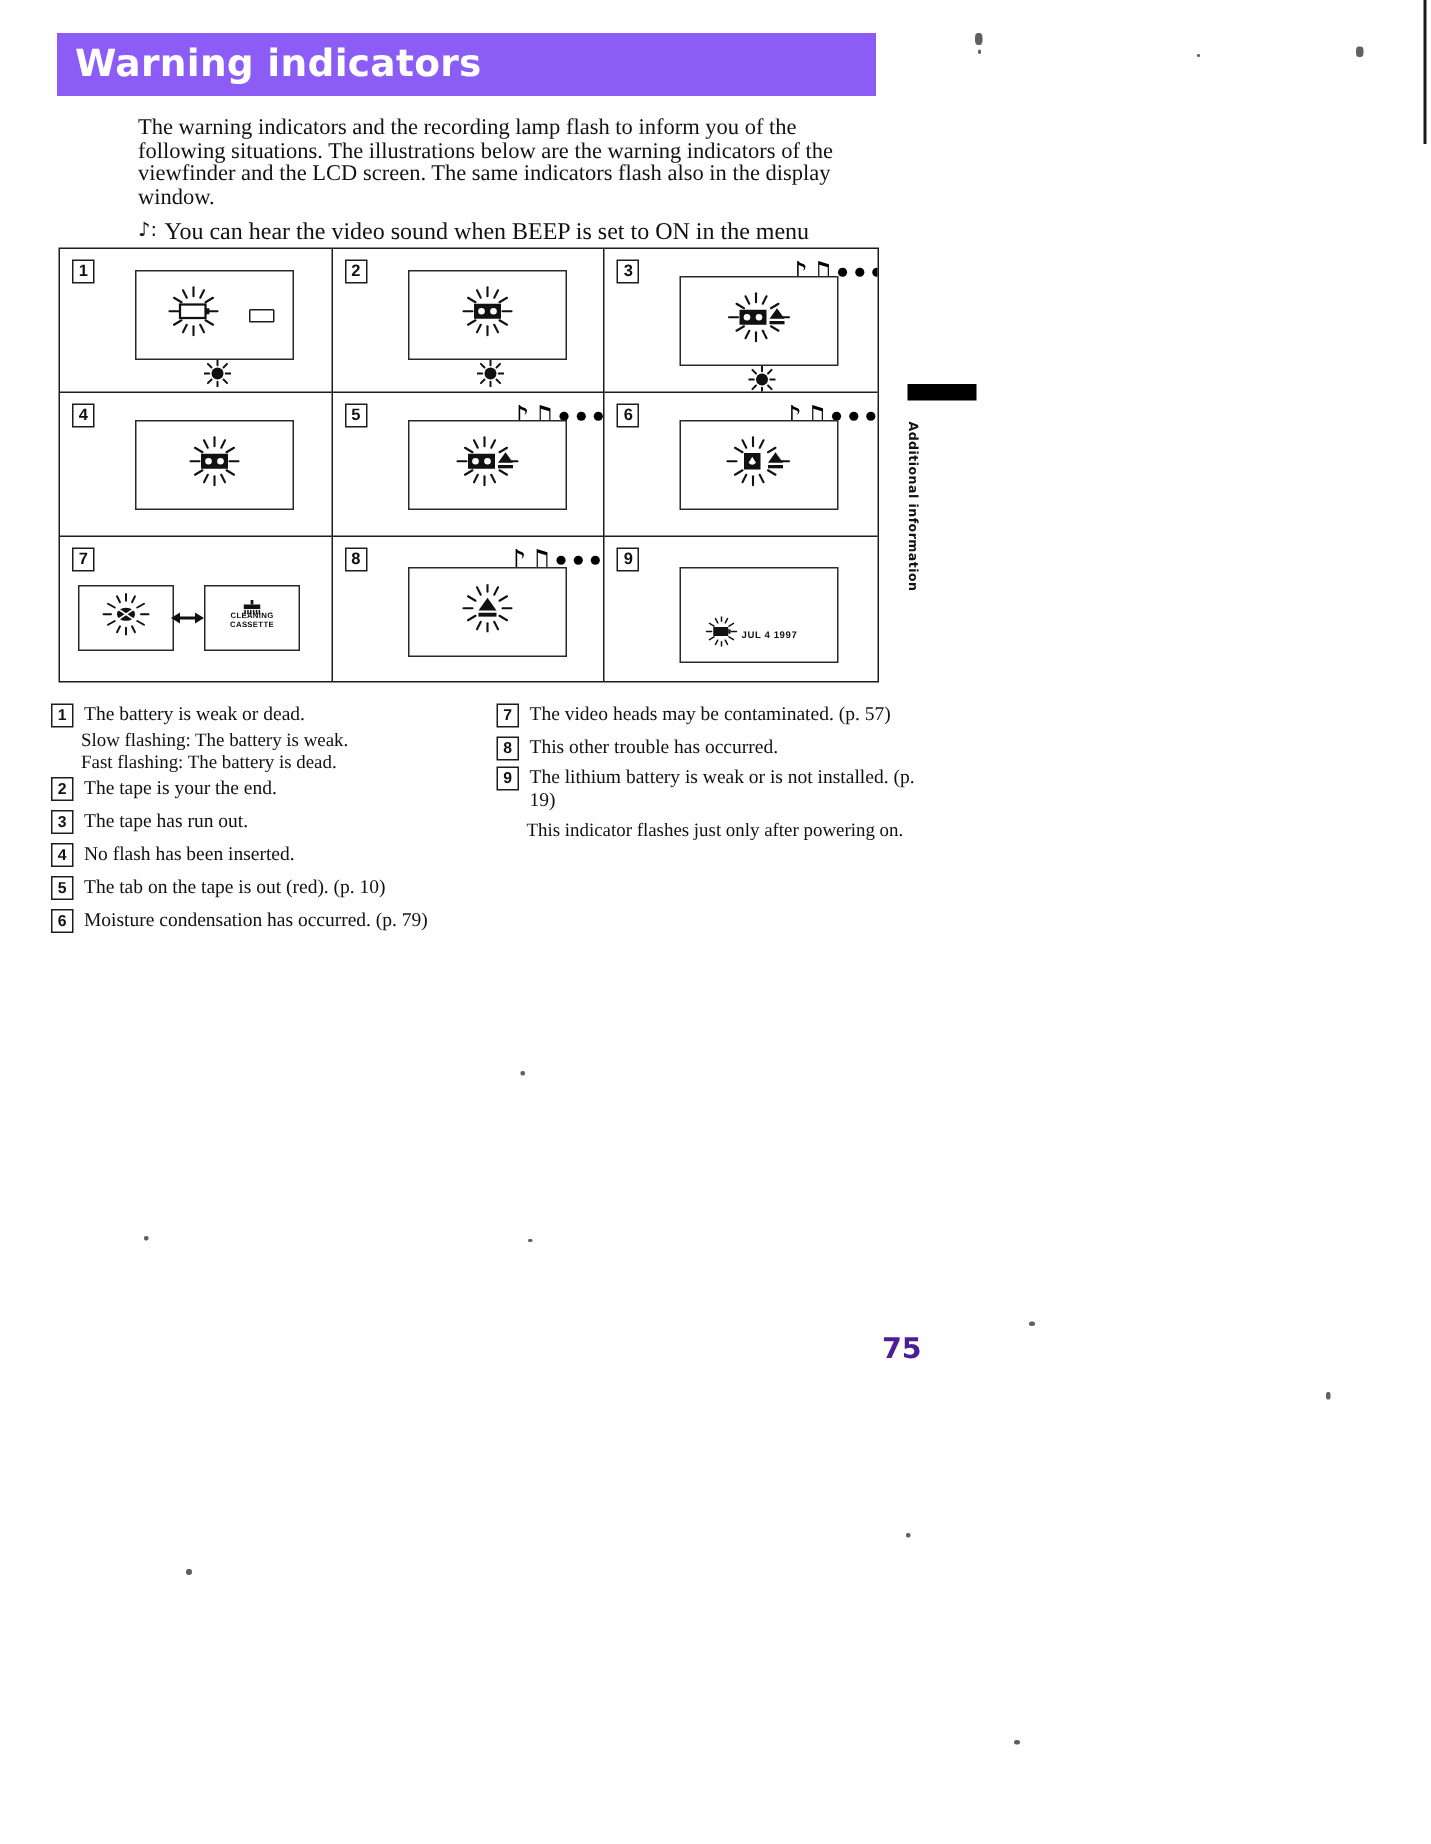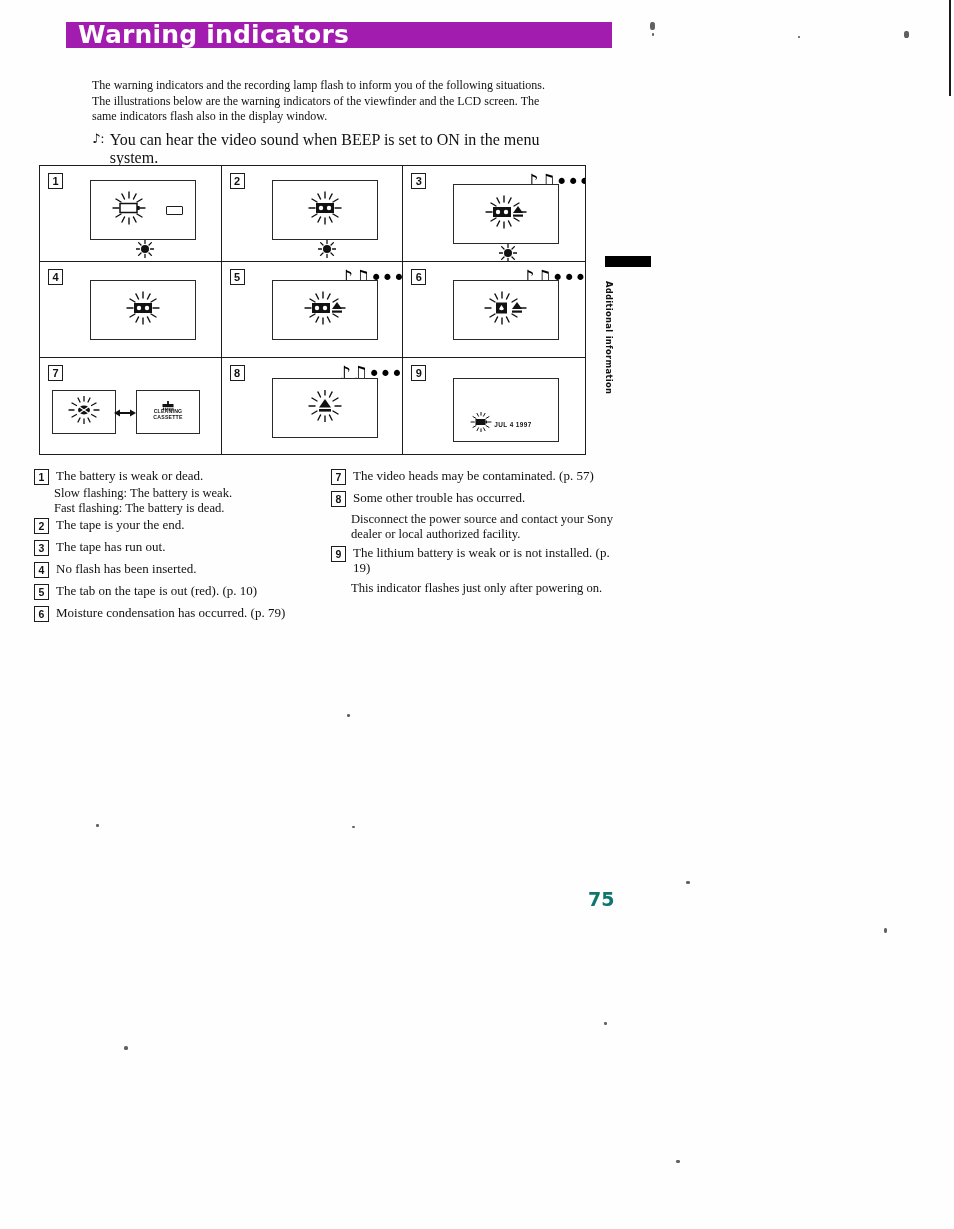--- a/index.html
+++ b/index.html
@@ -36,23 +36,22 @@
     border-radius: 40%;
     opacity: .75;
   }
 
   
   #title-bar {
     position: absolute;
     left: 38px;
     top: 22px;
     width: 546px;
-    height: 26px;
-    background: #a21caf;
-    margin-left: 28px;
+    height: 42px;
+    background: #8b5cf6;
   }
   #title-bar .title-text {
     position: absolute;
     left: 12px;
     top: 50%;
     transform: translateY(-52%);
     color: #ffffff;
     font-family: "DejaVu Sans", sans-serif;
     font-weight: bold;
     font-size: 25px;
@@ -61,21 +60,21 @@
 
   
   #intro {
     position: absolute;
     left: 92px;
     top: 78px;
     width: 488px;
   }
   #intro p {
     margin: 0 16px 3px 0;
-    font-size: 12px;
+    font-size: 15px;
     line-height: 15.6px;
   }
   #intro .beep-line {
     margin-top: 6px;
     display: flex;
     gap: 5px;
   }
   .note-glyph {
     font-family: "DejaVu Sans", sans-serif;
     font-size: 13px;
@@ -271,21 +270,21 @@
   }
 
   
   #folio {
     position: absolute;
     left: 588px;
     top: 888px;
     font-family: "DejaVu Sans", sans-serif;
     font-size: 19px;
     font-weight: bold;
-    color: #0f766e;
+    color: #4c1d95;
   }
 </style>
 </head>
 <body>
 
 <div id="page">
 
   <div class="scan-edge-right"></div>
   <div class="speck" style="left:650px;top:22px;width:5px;height:8px;"></div>
   <div class="speck" style="left:652px;top:33px;width:2px;height:3px;"></div>
@@ -676,23 +675,22 @@
   </div>
 
   <div class="legend" id="legend-right">
     <div class="lg-item">
       <div class="lg-num">7</div>
       <div class="lg-text">The video heads may be contaminated. (p. 57)</div>
     </div>
     <div class="lg-gap"></div>
     <div class="lg-item">
       <div class="lg-num">8</div>
-      <div class="lg-text">Some other trouble has occurred.</div>
-    </div>
-    <div class="lg-sub" style="margin-top:5px;">Disconnect the power source and contact your Sony dealer or local authorized facility.</div>
+      <div class="lg-text">This other trouble has occurred.</div>
+    </div>
 
     <div class="lg-item" style="margin-top:3px;">
       <div class="lg-num">9</div>
       <div class="lg-text">The lithium battery is weak or is not installed. (p. 19)</div>
     </div>
     <div class="lg-sub" style="margin-top:5px;">This indicator flashes just only after powering on.</div>
   </div>
 
   <div id="side-tab">
     <div class="tab-bar"></div>

